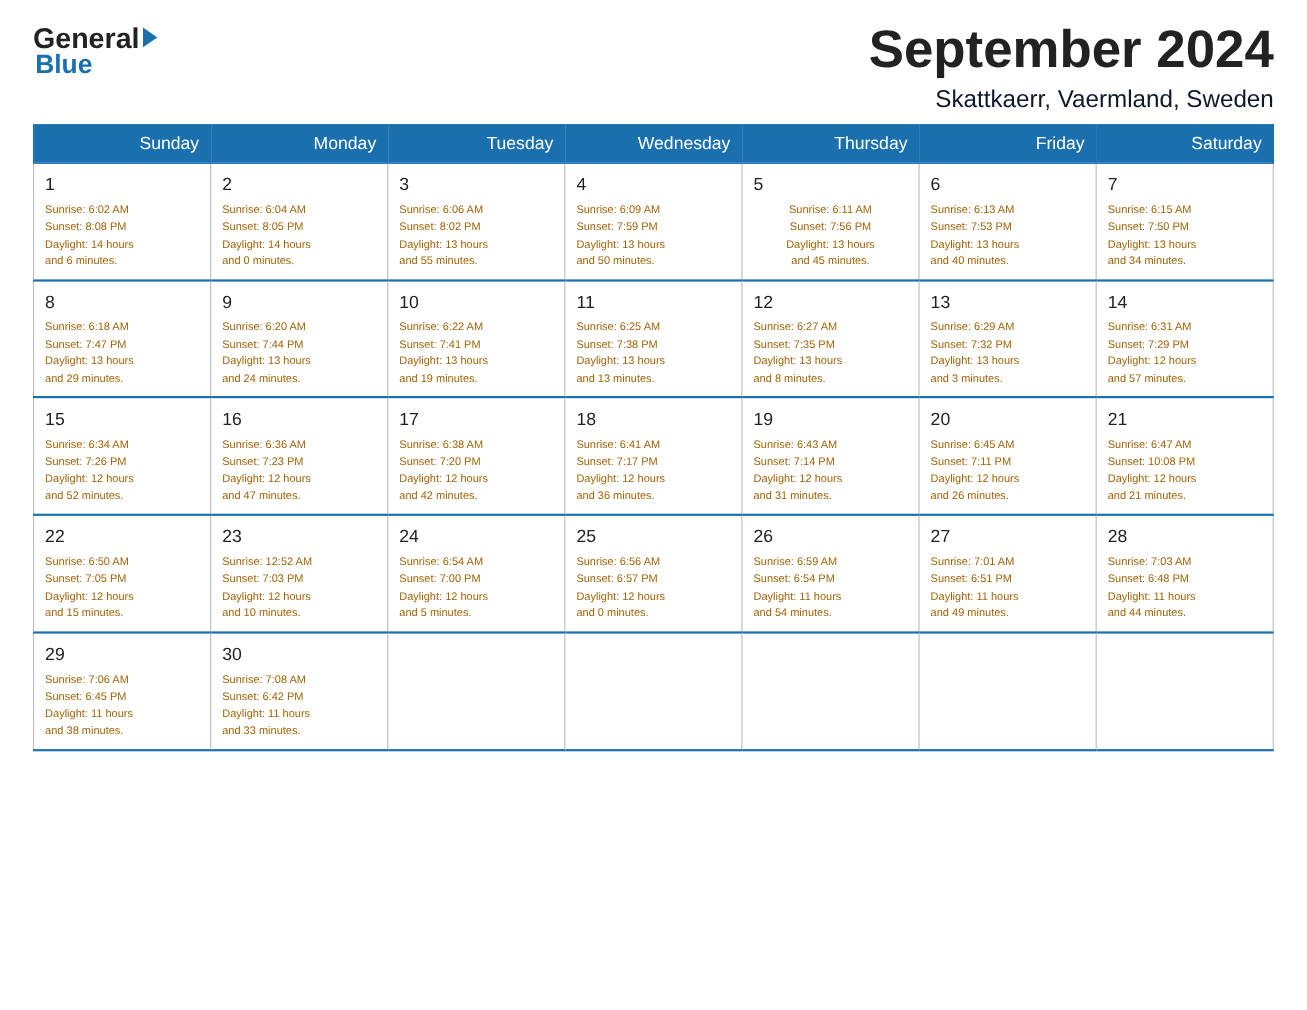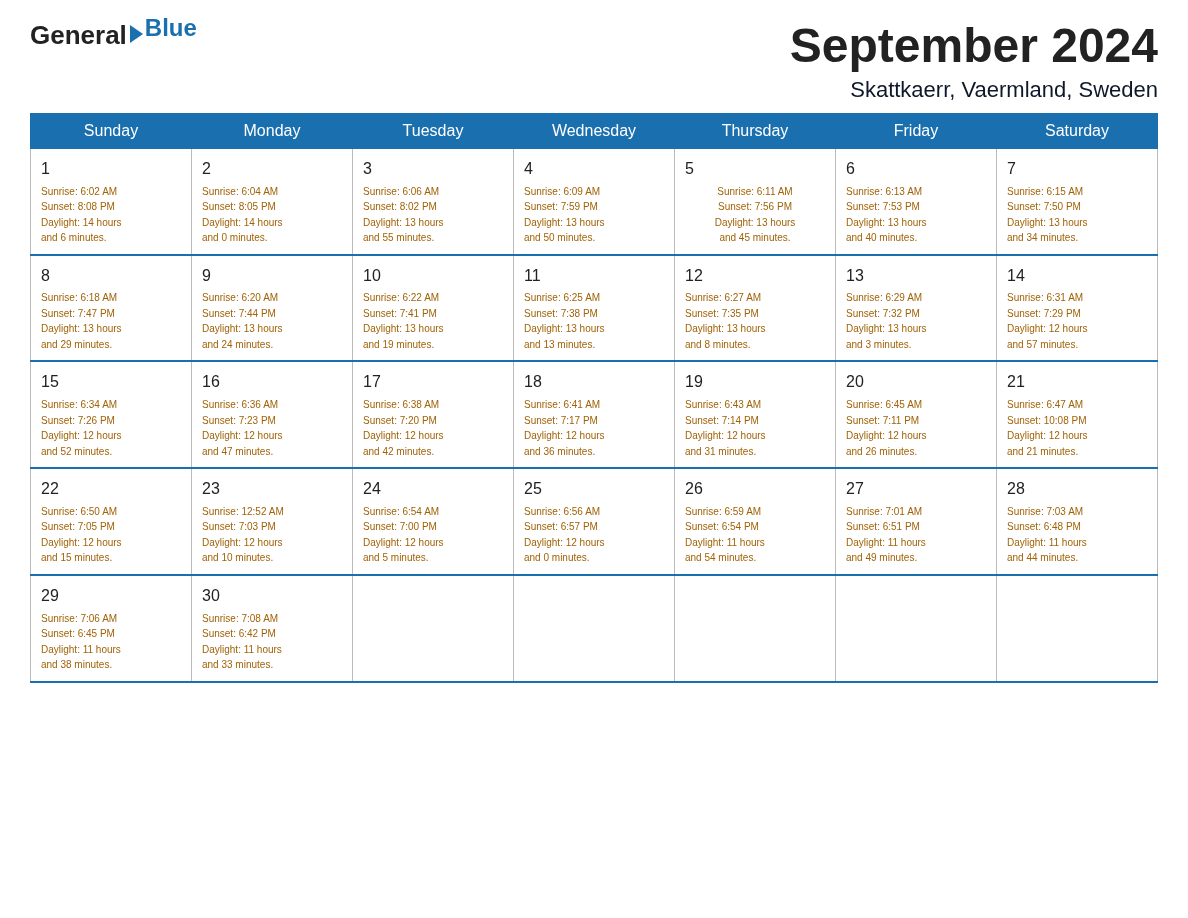--- a/index.html
+++ b/index.html
@@ -31,21 +31,21 @@
     }
     .calendar-table {
       width: 100%;
       border-collapse: collapse;
       margin-top: 8px;
     }
     .calendar-table th {
       background-color: #1a6faf;
       color: #fff;
       padding: 8px 10px;
-      text-align: center;
+      text-align: right;
       font-size: 16px;
       font-weight: normal;
       border: 1px solid #1a6faf;
     }
     .calendar-table td {
       vertical-align: top;
       padding: 8px 10px;
       border: 1px solid #bbb;
       width: 14.28%;
       min-height: 100px;
@@ -81,20 +81,21 @@
       border-top: 9px solid transparent;
       border-bottom: 9px solid transparent;
       border-left: 13px solid #1a6faf;
       margin-left: 3px;
       vertical-align: middle;
       position: relative;
       top: -2px;
     }
     .logo-container {
       display: flex;
+      flex-direction: column;
     }
     .logo-line1 {
       display: flex;
       align-items: center;
     }
     .logo-line2 {
       color: #1a6faf;
       font-size: 24px;
       font-weight: bold;
       margin-top: -6px;

